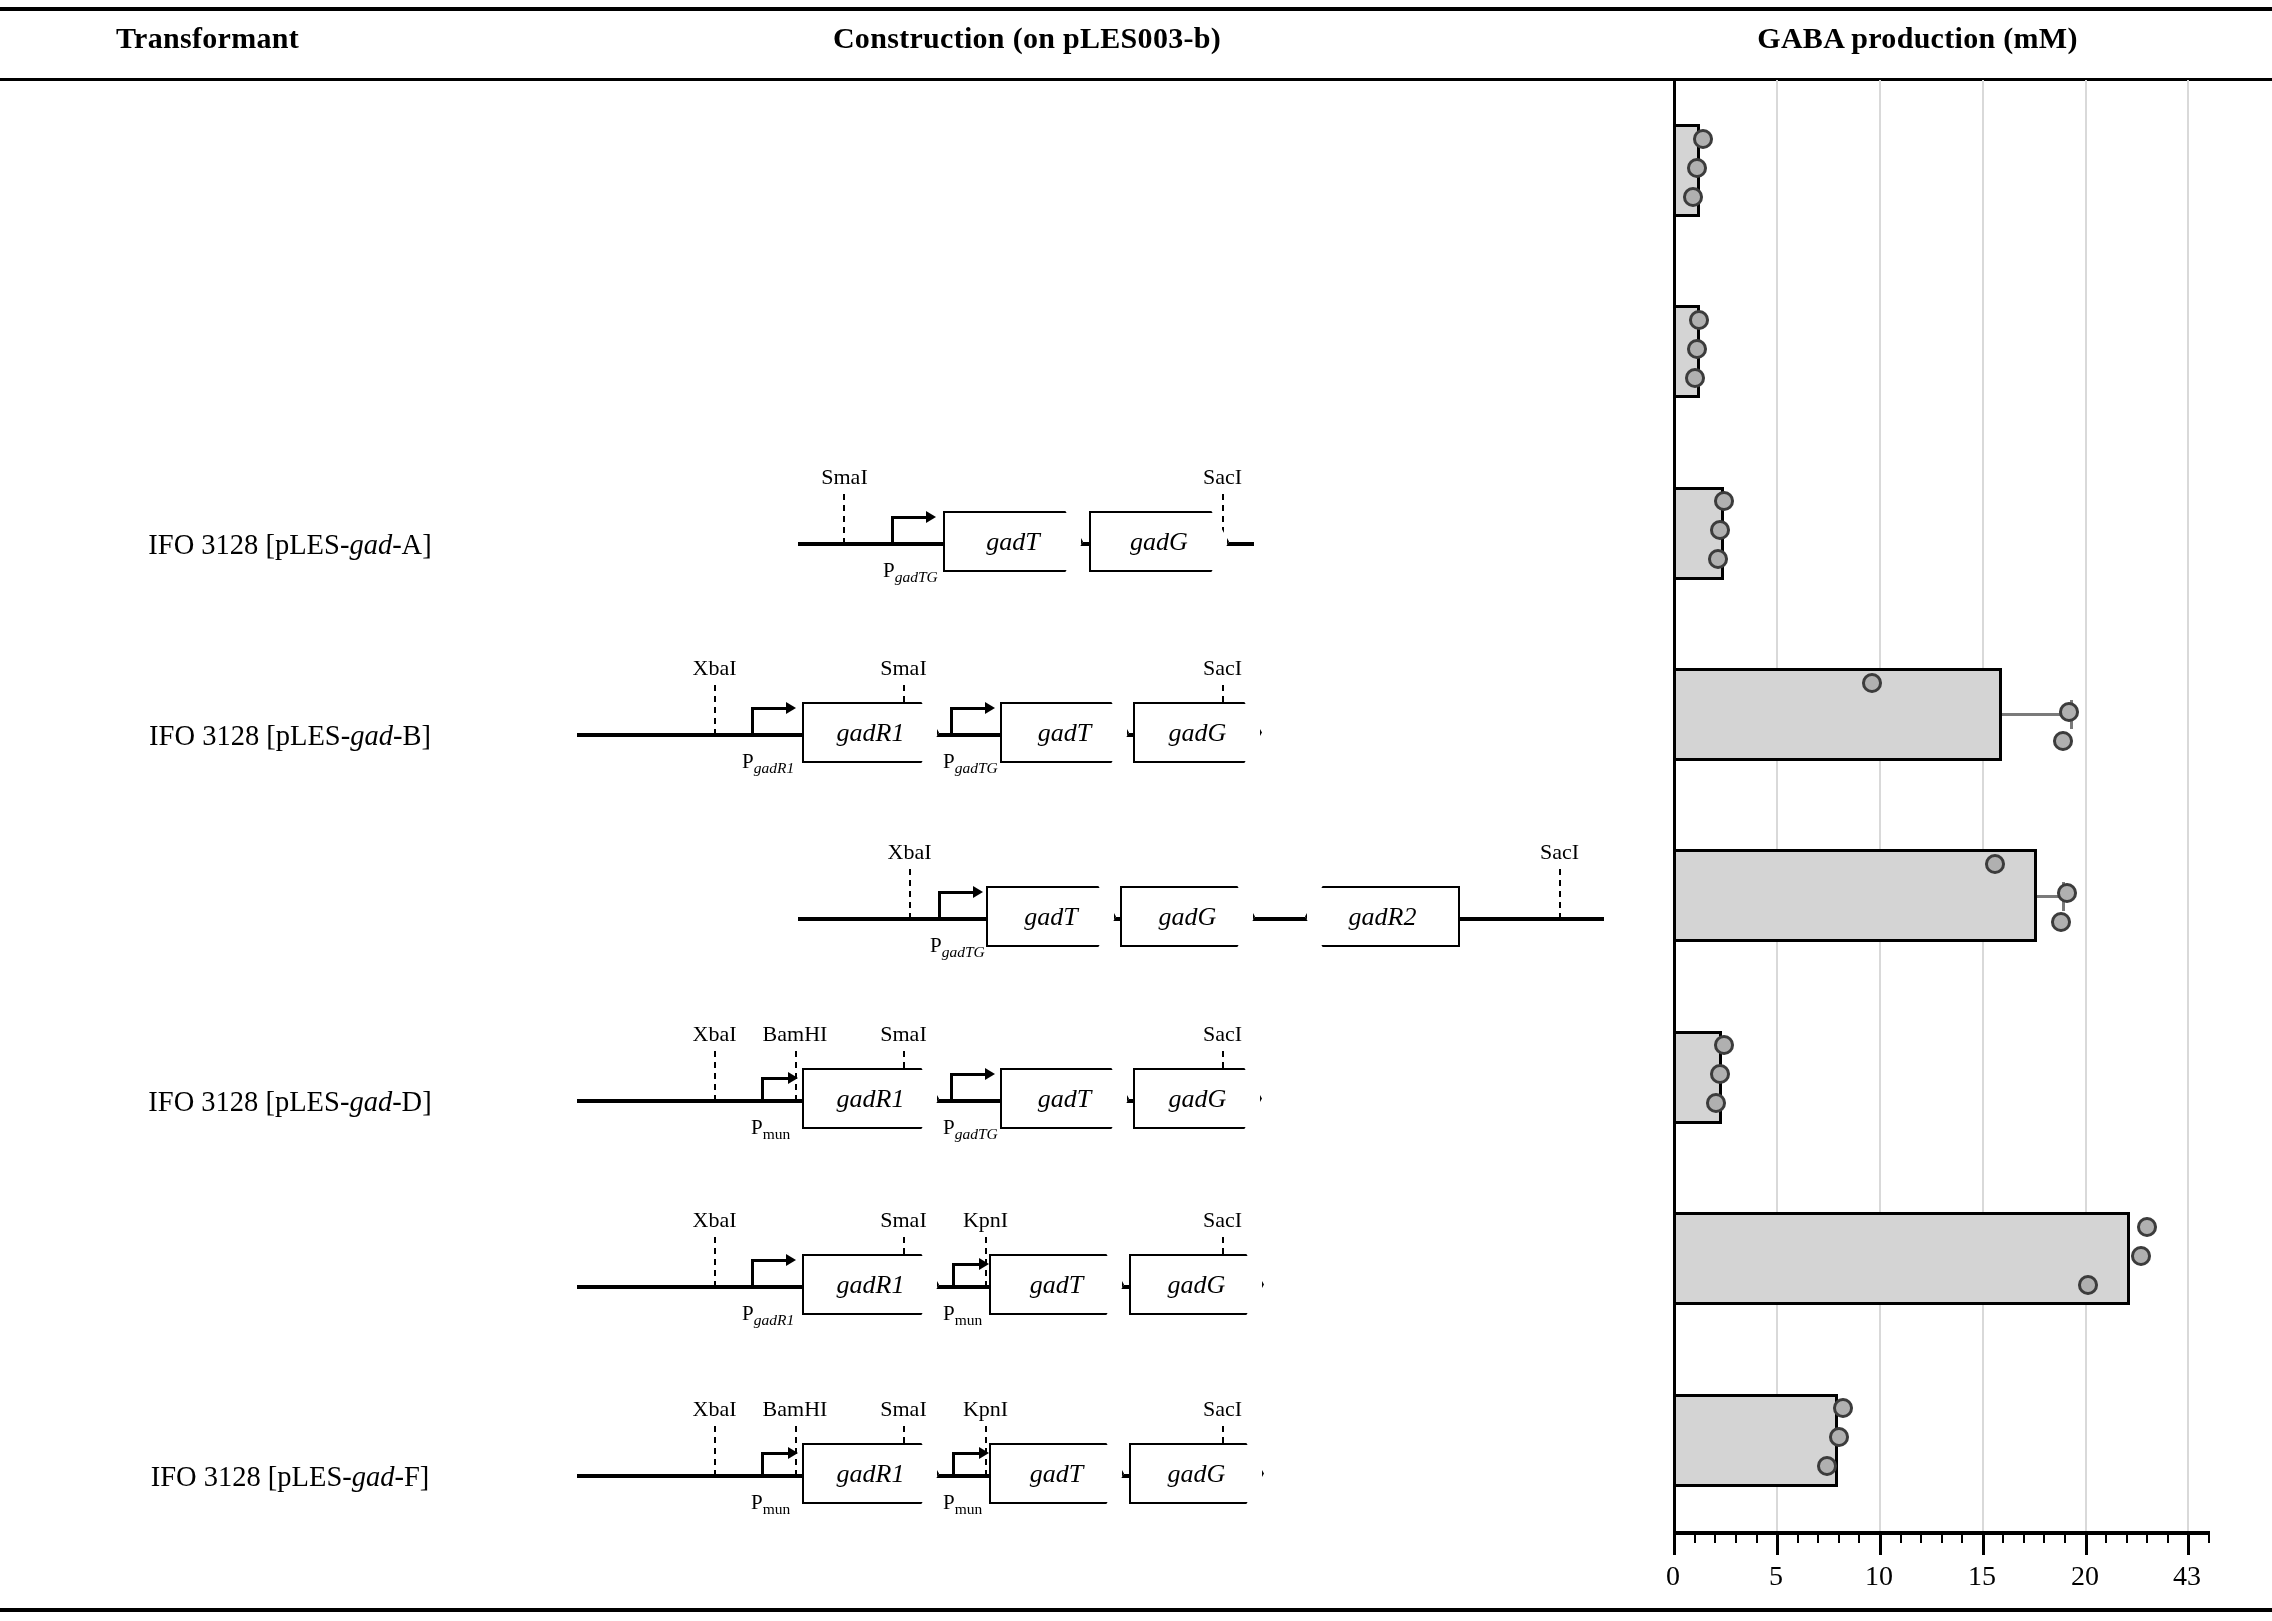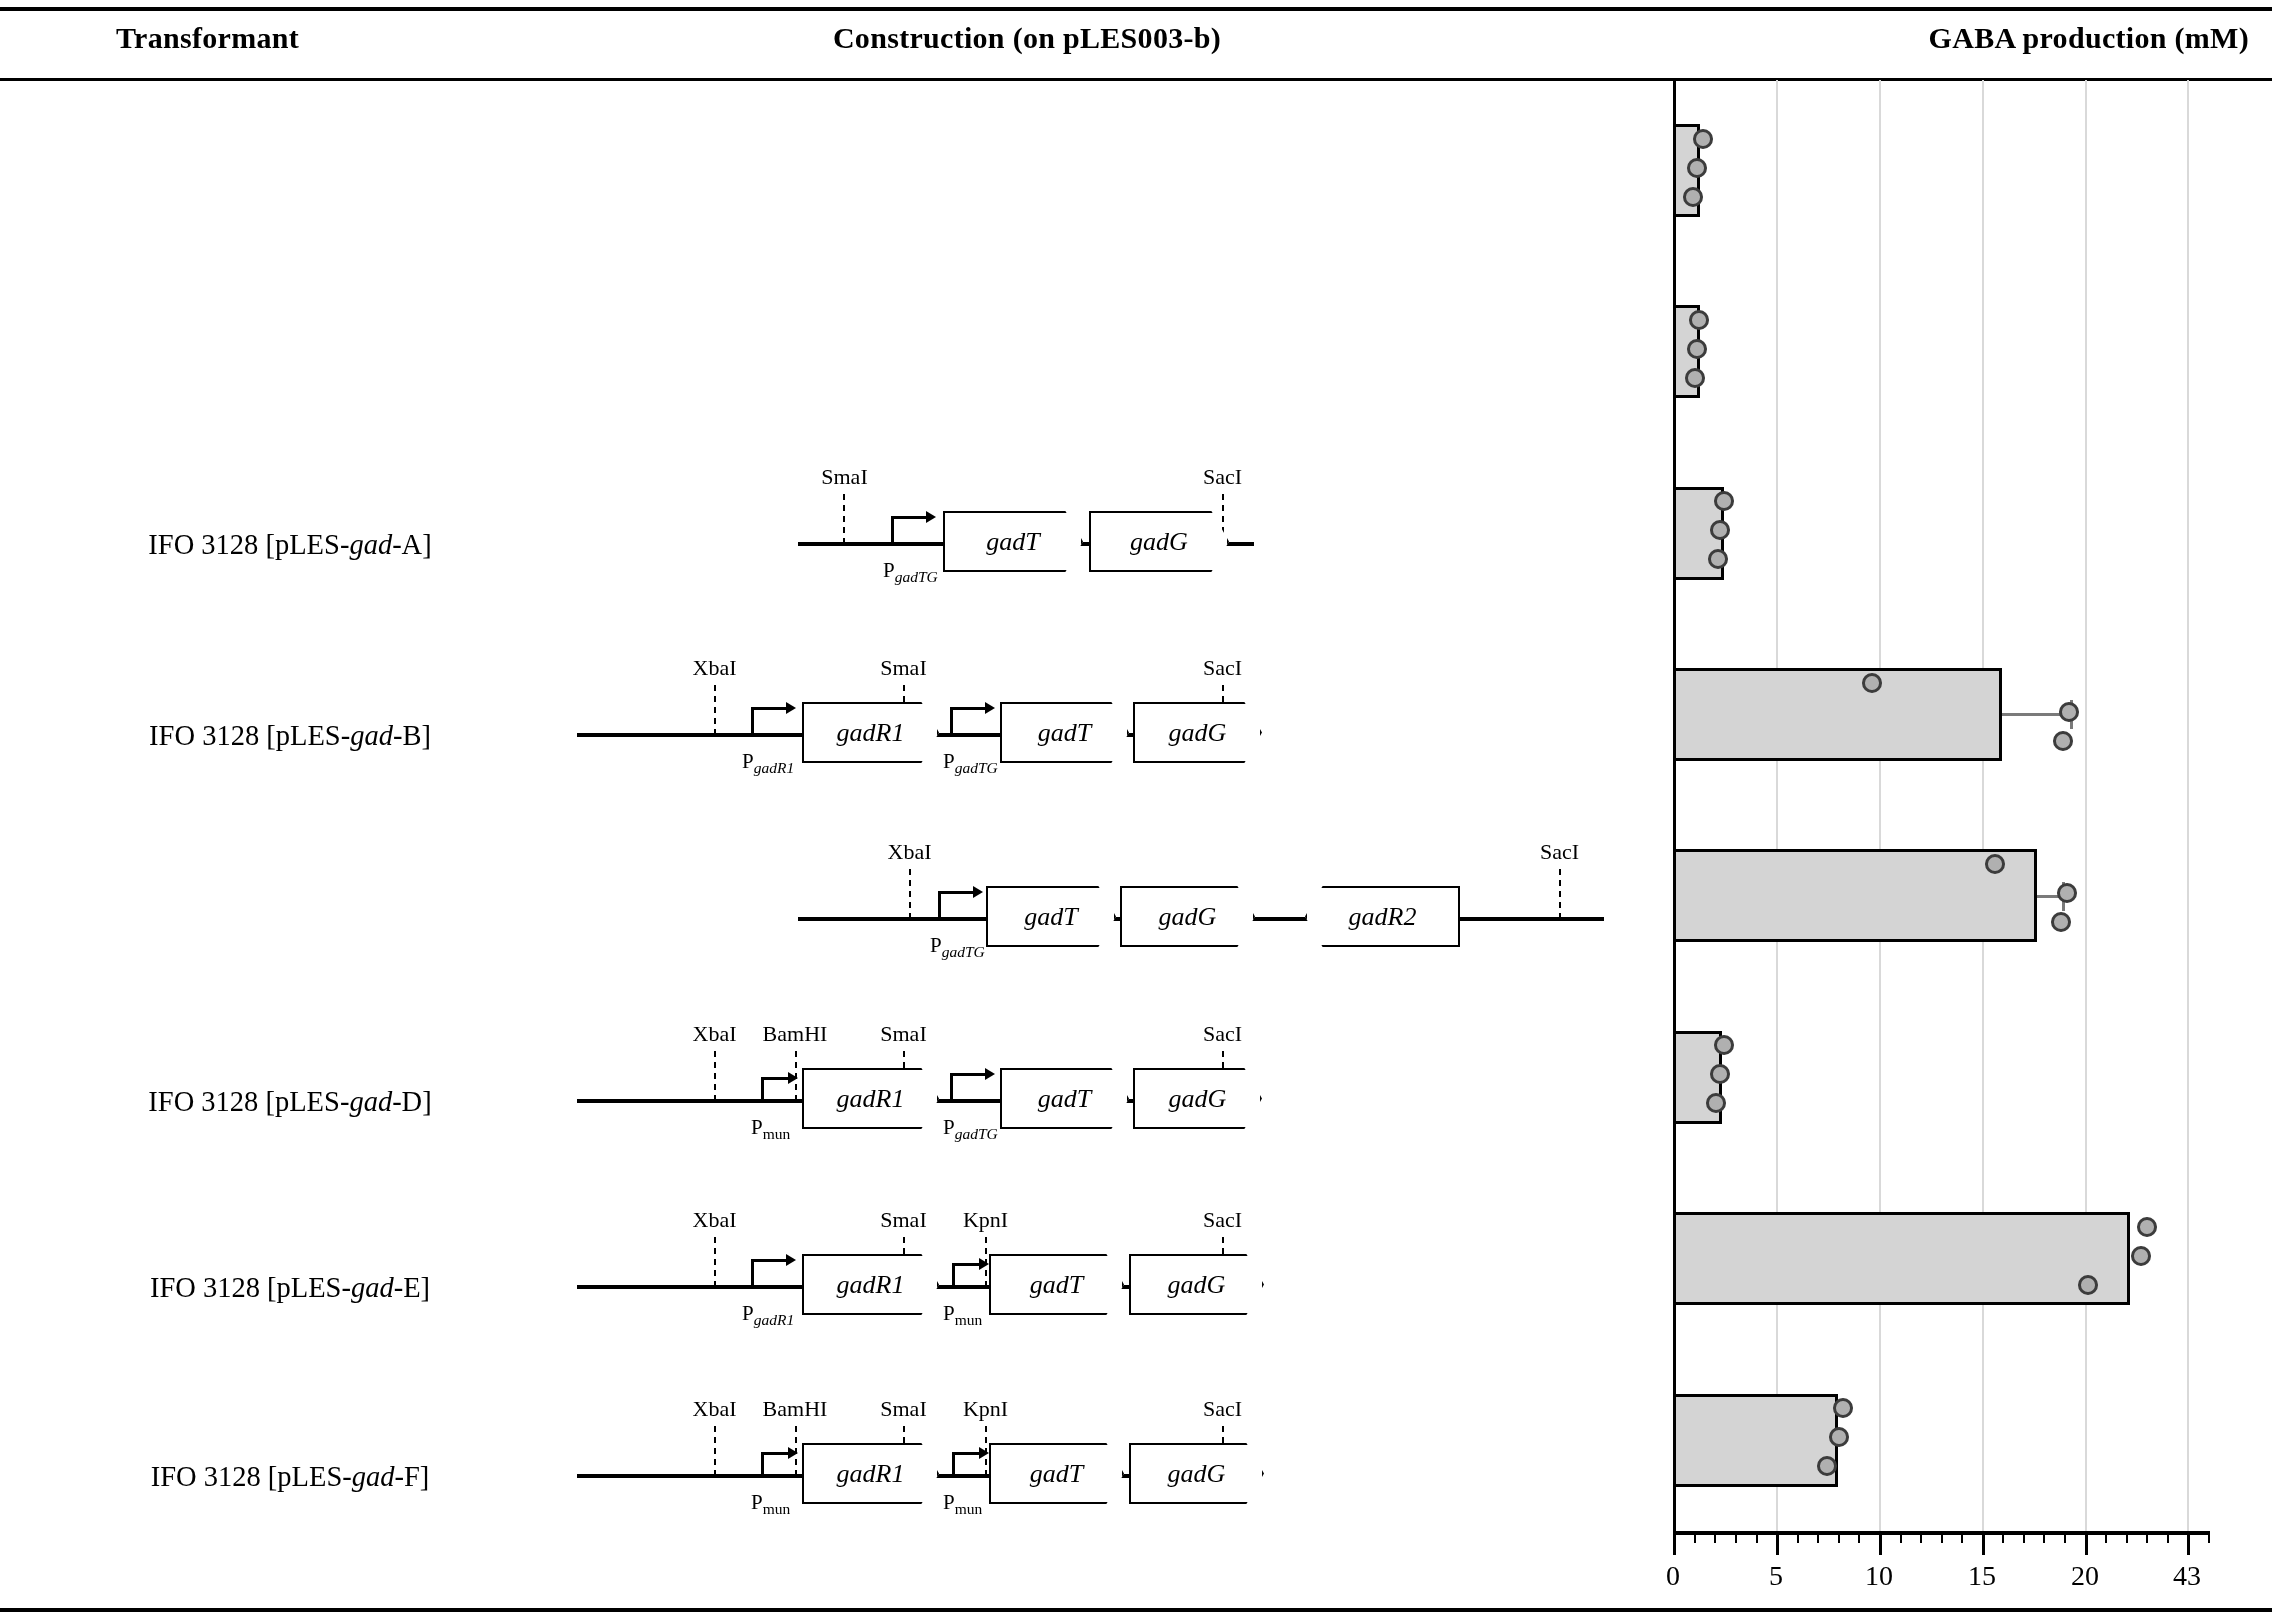--- a/index.html
+++ b/index.html
@@ -12,21 +12,21 @@
   .rule { position:absolute; left:0; width:2273px; background:#000; }
   .rule.top    { top:7.3px;  height:3.6px; }
   .rule.head   { top:78px; height:2.6px; }
   .rule.bottom { top:1608px; height:3.6px; }
 
   
   .hdr { position:absolute; top:21px; font-weight:bold; font-size:30px;
          text-align:center; letter-spacing:0.3px; }
   .hdr-1 { left:0;    width:415px; }
   .hdr-2 { left:540px; width:974px; }
-  .hdr-3 { left:1586px; width:663px;text-align:right; }
+  .hdr-3 { left:1586px; width:663px; }
 
   
   .row { position:absolute; left:0; width:2273px; }
   .col-name { position:absolute; left:0; width:580px; text-align:center;
               font-size:28.5px; white-space:nowrap; }
   .col-name i { font-style:italic; }
 
   .col-constr { position:absolute; left:580px; width:1031px; height:100%; }
 
   
@@ -246,23 +246,20 @@
           <div class="lbl">gadT</div>
         </div>
         <div class="gene fwd" style="left:553px;top:16px;width:129px;height:61px;">
           <div class="lbl">gadG</div>
         </div>
       </div>
     </div>
   </div>
 
   <div class="row" style="top:1272px;height:31px;">
-    <div class="col-name">
-      <span>IFO 3128 [pLES-</span><i>gad</i><span>-E]</span>
-    </div>
     <div class="col-constr">
       <div class="constr" style="top:-34px;height:135px;">
         <div class="backbone" style="left:-2.6px;top:47px;width:679px;"></div>
 
         <div class="cutlabel" style="left:93px;top:-31px;width:83px;">XbaI</div>
         <div class="cutsite" style="left:134px;top:-1px;height:50px;"></div>
 
         <div class="cutlabel" style="left:282px;top:-31px;width:83px;">SmaI</div>
         <div class="cutsite" style="left:323px;top:-1px;height:50px;"></div>
 

